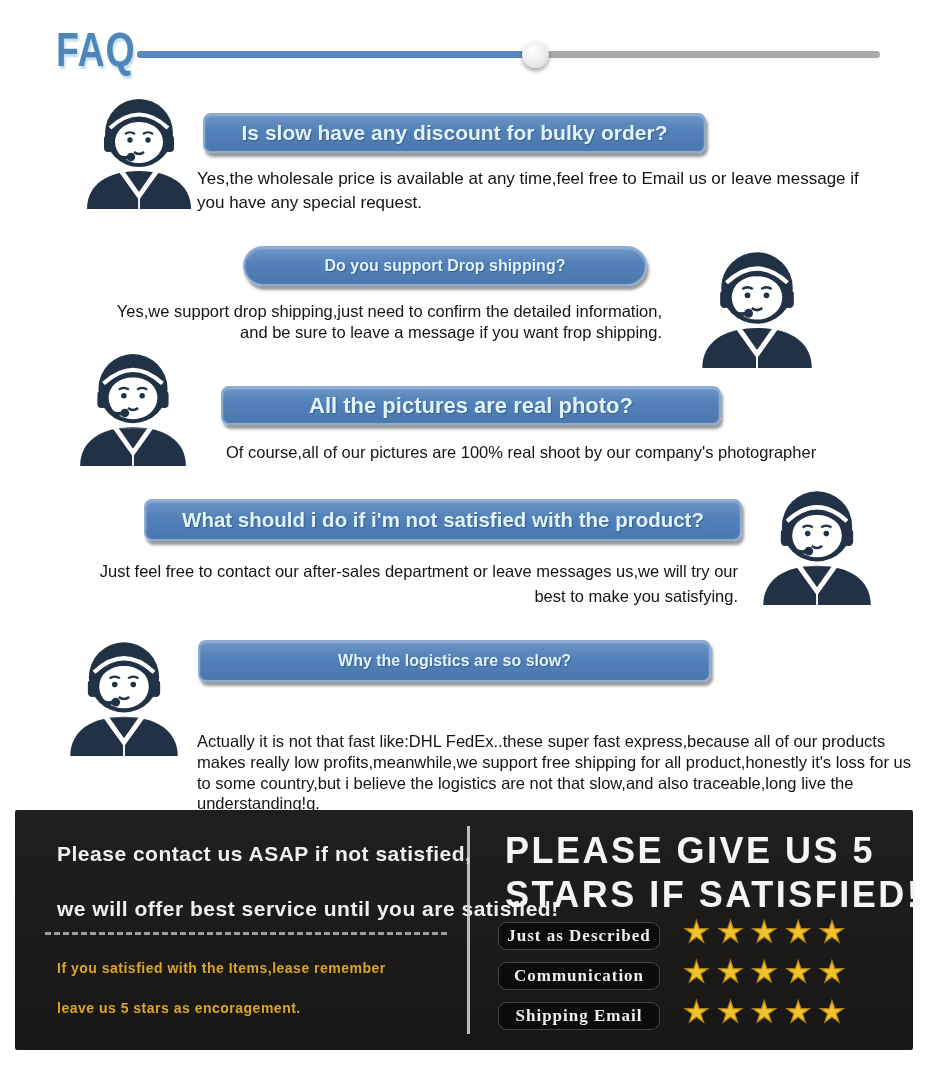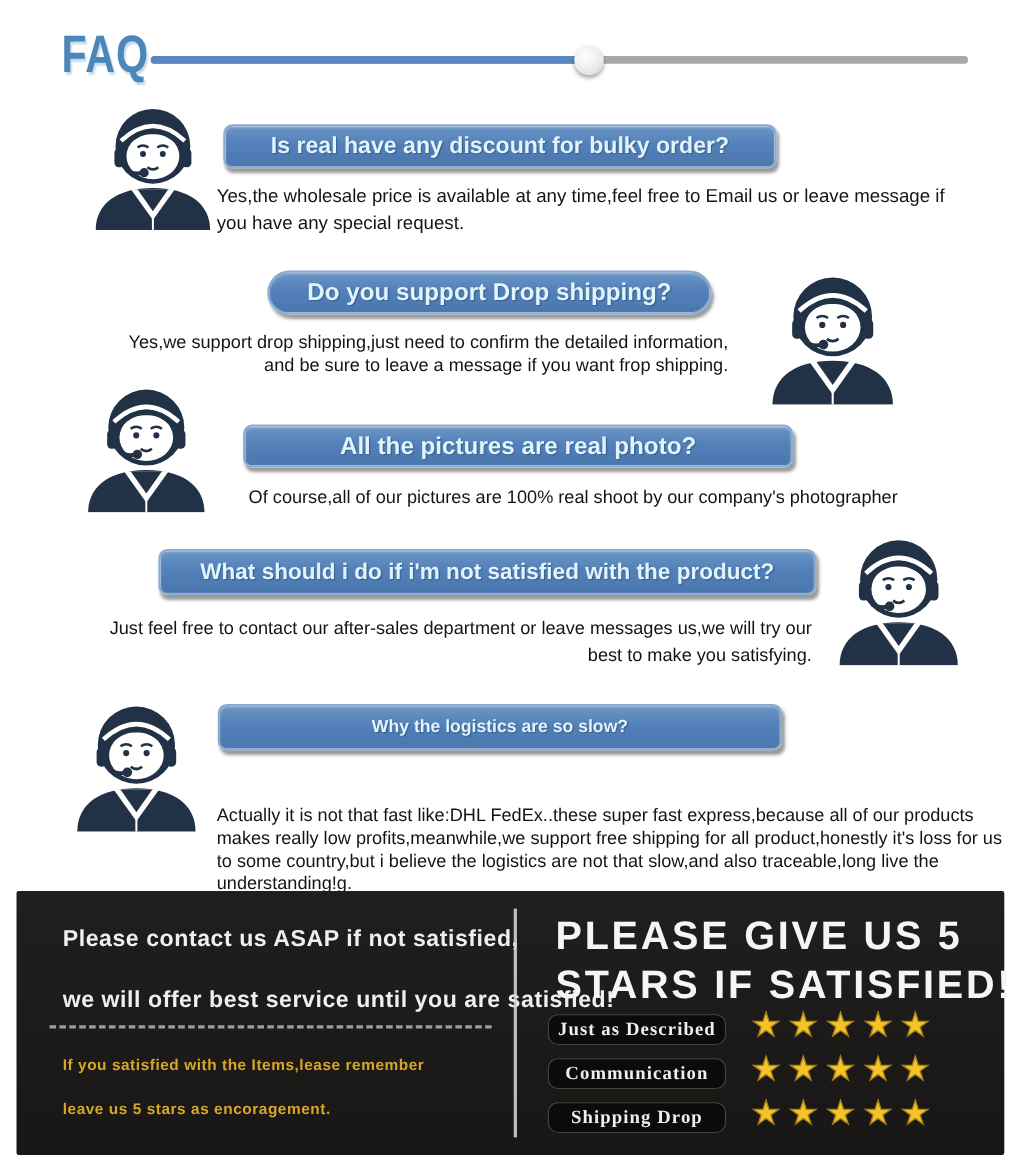--- a/index.html
+++ b/index.html
@@ -36,21 +36,21 @@
   
   .q-banner {
     position:absolute; display:flex; align-items:center; justify-content:center;
     background:linear-gradient(180deg,#6c95c5 0%, #5280b8 45%, #4a77ae 100%);
     border:2px solid #8cacd2; border-radius:8px;
     box-shadow:2px 4px 3px rgba(70,70,70,.55), inset 0 1px 2px rgba(255,255,255,.35);
     color:#e1f3fc; font-weight:bold; font-size:22px; white-space:nowrap;
     text-shadow:1px 1px 1px rgba(30,60,90,.45);
   }
   .qb1 { left:203px; top:113px; width:503px; height:40px; font-size:21px; }
-  .qb2 { left:243px; top:246px; width:404px; height:40px; font-size:22px;border-radius:20px; }
+  .qb2 { left:243px; top:246px; width:404px; height:40px; font-size:16px;border-radius:20px; }
   .qb3 { left:221px; top:386px; width:500px; height:39px; font-size:22px; }
   .qb4 { left:144px; top:499px; width:598px; height:42px; font-size:20.5px; }
   .qb5 { left:198px; top:640px; width:513px; height:42px; font-size:16px; }
 
   
   .answer {
     position:absolute; color:#141414; font-size:16.5px; line-height:1.42;
   }
   .a1 { left:197px; top:167px; width:668px; font-size:17px; }
   .a2 { left:92px;  top:301px; width:570px; text-align:right; line-height:1.3; }
@@ -139,21 +139,21 @@
     <div class="slider-fill"></div>
     <div class="slider-knob"></div>
   </div>
 
   <div class="avatar av1">
       <svg>
         <use href="#cs-agent"></use>
       </svg>
     </div>
   <div class="q-banner qb1">
-    <span>Is real have any discount for bulky order?</span>
+    <span>Is slow have any discount for bulky order?</span>
   </div>
   <div class="answer a1">Yes,the wholesale price is available at any time,feel free to Email us or leave message if you have any special request.</div>
 
   <div class="q-banner qb2">
     <span>Do you support Drop shipping?</span>
   </div>
   <div class="avatar av2">
       <svg>
         <use href="#cs-agent"></use>
       </svg>
@@ -204,18 +204,18 @@
 
     <div class="rating-row rr1">
       <div class="rating-pill">Just as Described</div>
       <div class="rating-stars">★★★★★</div>
     </div>
     <div class="rating-row rr2">
       <div class="rating-pill">Communication</div>
       <div class="rating-stars">★★★★★</div>
     </div>
     <div class="rating-row rr3">
-      <div class="rating-pill">Shipping Drop</div>
+      <div class="rating-pill">Shipping Email</div>
       <div class="rating-stars">★★★★★</div>
     </div>
   </div>
 
 </div>
 
 </body></html>

